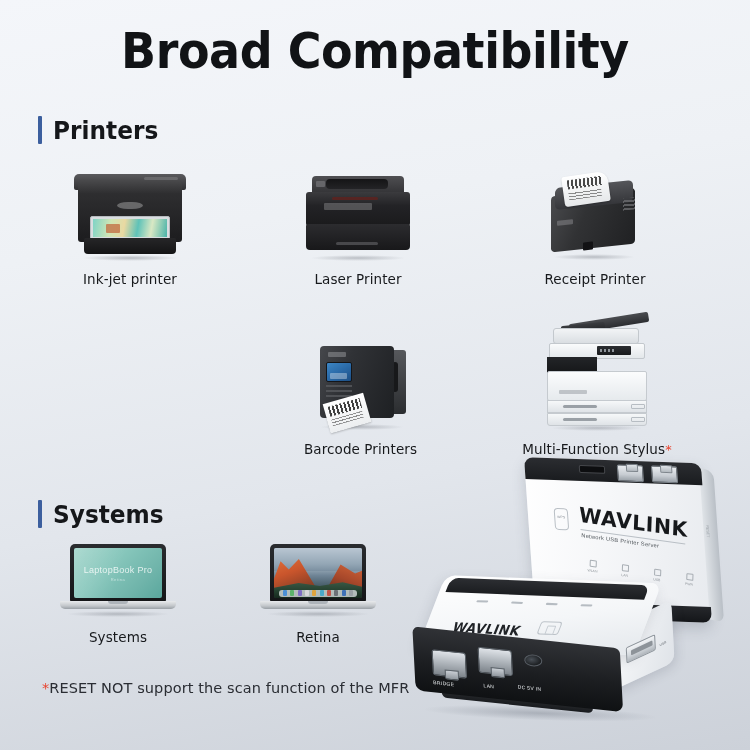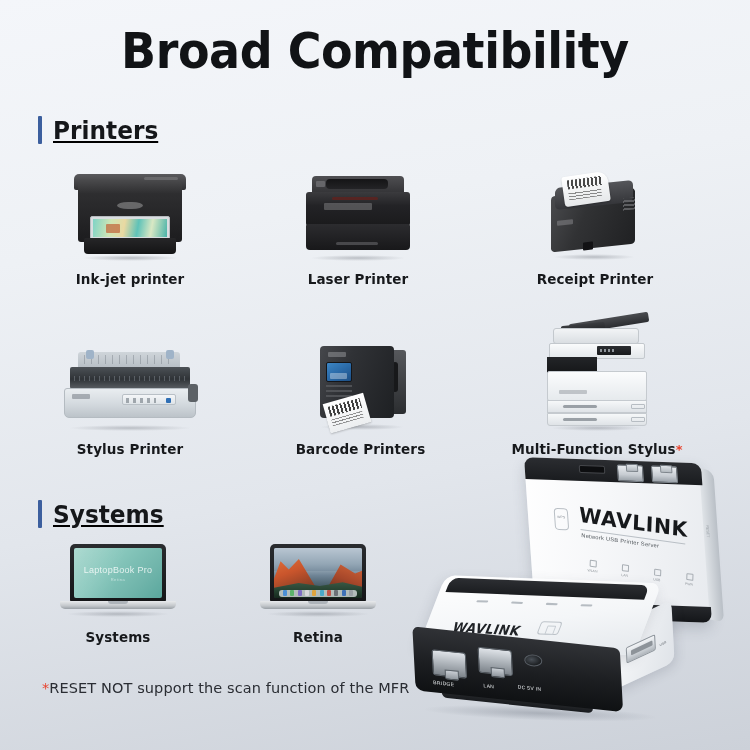--- a/index.html
+++ b/index.html
@@ -25,40 +25,40 @@
     font-weight: bold;
     letter-spacing: -0.5px;
     color: #111316;
     transform: scaleX(0.92);
     font-family: "DejaVu Sans", sans-serif;
   }
 
   
   .section-head {
     position: absolute;
-    display: flex; gap: 11px; text-decoration: underline;
+    display: flex; gap: 11px;
   }
   .section-bar {
     width: 4px; height: 28px;
     background: #3c5f9e;
     border-radius: 1px;
   }
   .section-label {
     font-size: 25px; font-weight: bold; color: #15171a;
     transform: scaleX(0.93); transform-origin: left center;
     font-family: "DejaVu Sans", sans-serif;
   }
 
   #sec-printers { top: 116px; left: 38px; }
   #sec-systems  { top: 500px; left: 38px; }
 
   
   .cell { position: absolute; text-align: center; }
   .cell .cap {
-    font-size: 13.5px; font-weight: bold; color: #17191c;
+    font-size: 13.5px; font-weight: normal; color: #17191c;
     letter-spacing: .1px; white-space: nowrap;
     font-family: "DejaVu Sans", sans-serif;
   }
   .cap .star { color: #e8442f; font-size: 13px; }
 
   
   #c-inkjet   { top: 160px; left: 40px;  width: 180px; }
   #c-laser    { top: 160px; left: 268px; width: 180px; }
   #c-receipt  { top: 160px; left: 500px; width: 190px; }
   
@@ -659,40 +659,20 @@
           <div class="brand"></div>
         <div class="drawer"></div>
           <div class="handle"></div>
       </div>
     </div>
     <div class="cap-wrap">
       <span class="cap">Laser Printer</span>
     </div>
   </div>
 
-  <div class="cell" id="c-stylus">
-    <div class="art-box">
-      <div class="stylus">
-        <div class="shadow"></div>
-        <div class="feedtop"></div>
-          <div class="clipL"></div>
-          <div class="clipR"></div>
-        <div class="platen"></div>
-        <div class="body"></div>
-        <div class="panel">
-            <span class="led"></span>
-          </div>
-        <div class="logo"></div>
-          <div class="knob"></div>
-      </div>
-    </div>
-    <div class="cap-wrap">
-      <span class="cap">Stylus Printer</span>
-    </div>
-  </div>
 
   <div class="cell" id="c-barcode">
     <div class="art-box">
       <div class="barcode">
         <div class="shadow"></div>
         <div class="right"></div>
           <div class="rslot"></div>
         <div class="mainbody"></div>
         <div class="toplogo"></div>
           <div class="lcd"></div>

